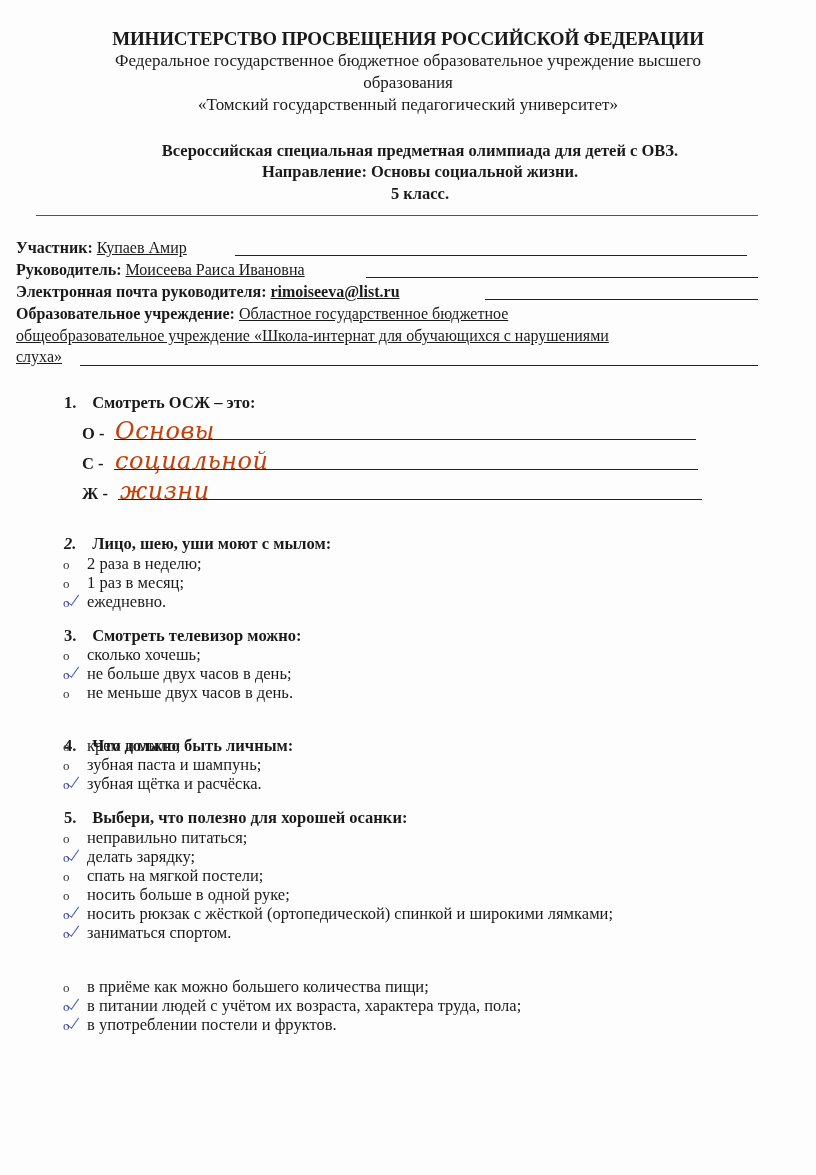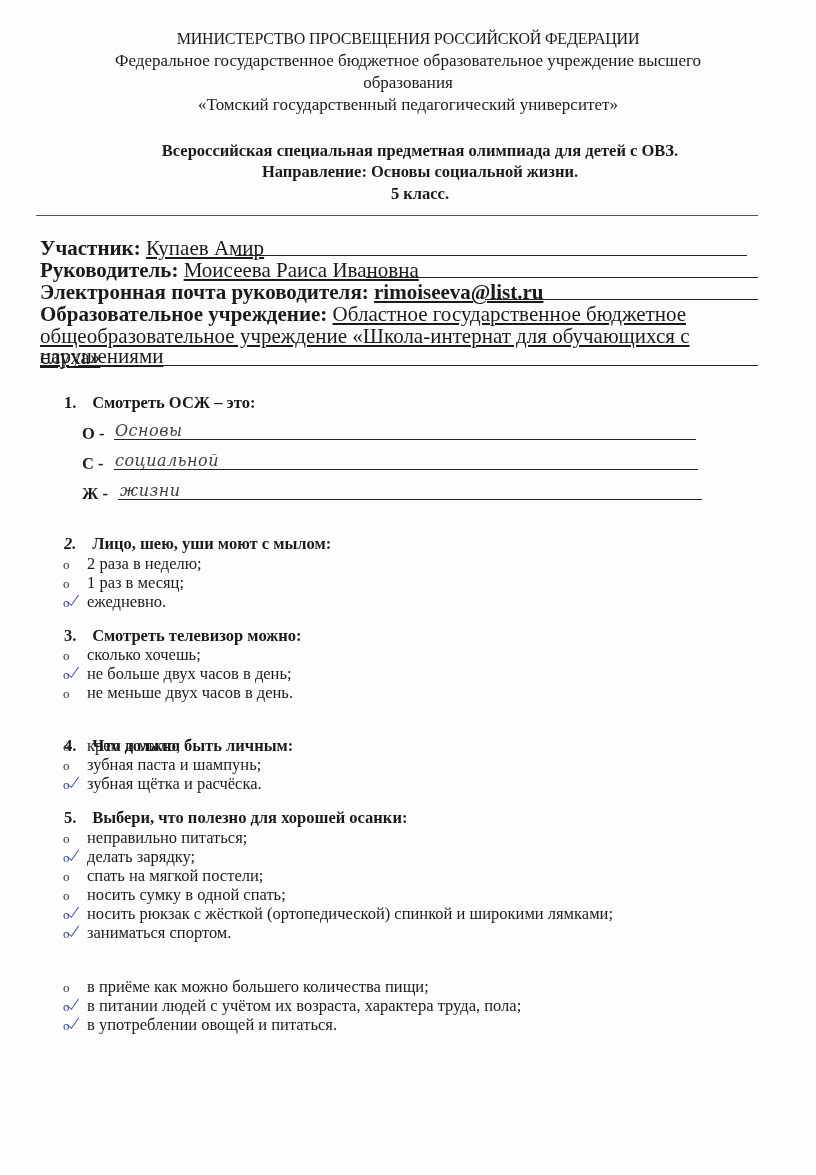--- a/index.html
+++ b/index.html
@@ -2,48 +2,48 @@
 <html><head>
 <meta charset="utf-8">
 <style>
   html, body { margin: 0; padding: 0; }
   body {
     width: 816px; height: 1175px; background: #fdfdfd; position: relative; overflow: hidden;
     font-family: "Liberation Serif", "DejaVu Serif", serif; color: #1a1a1a;
   }
   .page { position: absolute; left: 0; top: 0; width: 816px; height: 1175px; }
   .hdr { position: absolute; left: 0; width: 816px; text-align: center; font-size: 17px; line-height: 21px; }
-  .hdr.l1 { top: 28px; font-size: 16px; letter-spacing: -0.2px; }
+  .hdr.l1 { top: 28px; font-size: 19px; letter-spacing: -0.2px; font-weight: bold; }
   .hdr.l2 { top: 50px; }
   .hdr.l3 { top: 72px; }
   .hdr.l4 { top: 94px; }
   .title { position: absolute; left: 100px; width: 640px; text-align: center; font-weight: bold; font-size: 16.5px; line-height: 21px; }
   .title.t1 { top: 140px; }
   .title.t2 { top: 161px; }
   .title.t3 { top: 183px; }
   .rule { position: absolute; left: 36px; width: 722px; top: 215px; height: 0; border-top: 1.5px solid #555; }
 
-  .info { position: absolute; left: 40px; width: 732px; font-size: 21px; line-height: 20px; }
+  .info { position: absolute; left: 16px; width: 732px; font-size: 16px; line-height: 20px; }
   .info .lbl { font-weight: bold; }
   .info .val { text-decoration: underline; }
   .uline { position: absolute; height: 0; border-top: 1.2px solid #222; }
 
   .q { position: absolute; left: 64px; font-weight: bold; font-size: 16.5px; line-height: 20px; }
   .q .num { display: inline-block; width: 24px; }
   .q .num.it { font-style: italic; }
   .opt { position: absolute; left: 63px; font-size: 16.5px; line-height: 20px; }
   .opt .mk { display: inline-block; width: 24px; font-size: 13px; color: #333; position: relative; }
   .opt .mk.chk { color: #3b3f9a; }
   .opt .mk.chk::after {
     content: ""; position: absolute; left: 3px; top: 2px; width: 12px; height: 6px;
     border-left: 1.3px solid #4a5cae; border-bottom: 1.3px solid #4a5cae; transform: rotate(-55deg);
   }
 
   .abbr { position: absolute; left: 82px; font-weight: bold; font-size: 16.5px; line-height: 20px; }
-  .hand { position: absolute; font-family: "DejaVu Serif", serif; font-style: italic; color: #404040; font-size: 16px; line-height: 20px; letter-spacing: 0.5px; }
+  .hand { position: absolute; font-family: "DejaVu Serif", serif; font-style: italic; color: #c2410c; font-size: 24px; line-height: 20px; letter-spacing: 0.5px; }
 </style>
 </head>
 <body>
 
 <div class="page">
 
   <div class="hdr l1">МИНИСТЕРСТВО ПРОСВЕЩЕНИЯ РОССИЙСКОЙ ФЕДЕРАЦИИ</div>
   <div class="hdr l2">Федеральное государственное бюджетное образовательное учреждение высшего</div>
   <div class="hdr l3">образования</div>
   <div class="hdr l4">«Томский государственный педагогический университет»</div>
@@ -123,21 +123,21 @@
   <div class="opt" style="top:755px;"><span class="mk">o</span><span>зубная паста и шампунь;</span></div>
   <div class="opt" style="top:774px;"><span class="mk chk">o</span><span>зубная щётка и расчёска.</span></div>
 
   <div class="q" style="top:808px;">
     <span class="num">5.</span>
     <span>Выбери, что полезно для хорошей осанки:</span>
   </div>
   <div class="opt" style="top:828px;"><span class="mk">o</span><span>неправильно питаться;</span></div>
   <div class="opt" style="top:847px;"><span class="mk chk">o</span><span>делать зарядку;</span></div>
   <div class="opt" style="top:866px;"><span class="mk">o</span><span>спать на мягкой постели;</span></div>
-  <div class="opt" style="top:885px;"><span class="mk">o</span><span>носить сумку в одной спать;</span></div>
+  <div class="opt" style="top:885px;"><span class="mk">o</span><span>носить больше в одной руке;</span></div>
   <div class="opt" style="top:904px;"><span class="mk chk">o</span><span>носить рюкзак с жёсткой (ортопедической) спинкой и широкими лямками;</span></div>
   <div class="opt" style="top:923px;"><span class="mk chk">o</span><span>заниматься спортом.</span></div>
 
   <div class="opt" style="top:977px;"><span class="mk">o</span><span>в приёме как можно большего количества пищи;</span></div>
   <div class="opt" style="top:996px;"><span class="mk chk">o</span><span>в питании людей с учётом их возраста, характера труда, пола;</span></div>
-  <div class="opt" style="top:1015px;"><span class="mk chk">o</span><span>в употреблении овощей и питаться.</span></div>
+  <div class="opt" style="top:1015px;"><span class="mk chk">o</span><span>в употреблении постели и фруктов.</span></div>
 
 </div>
 
 </body></html>

